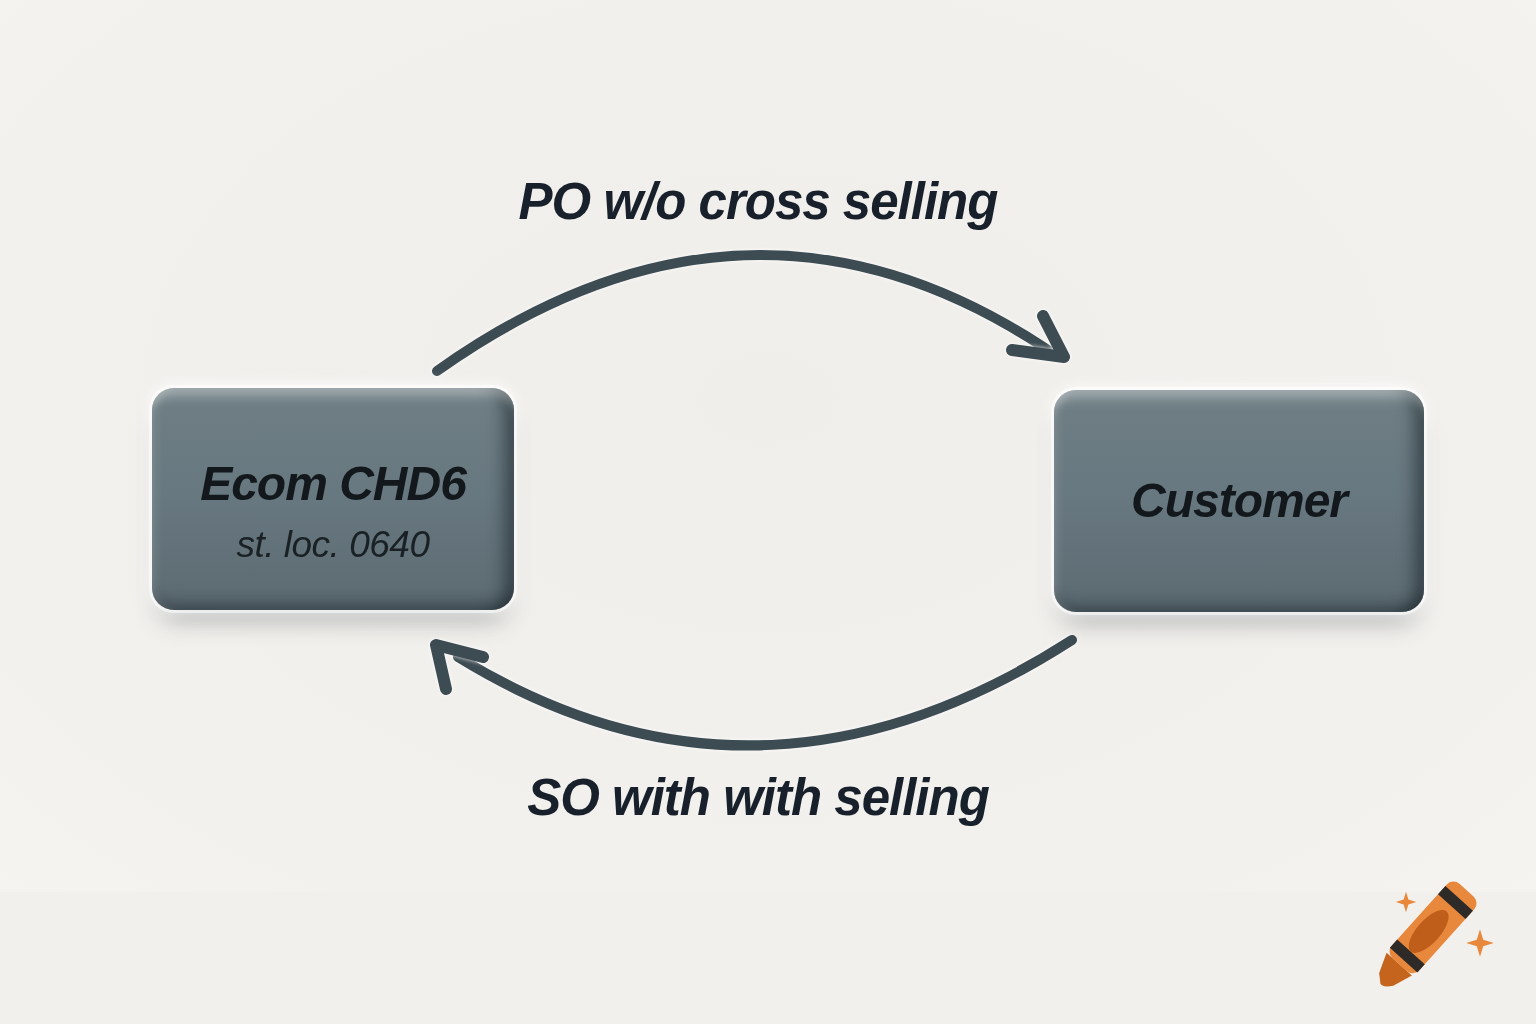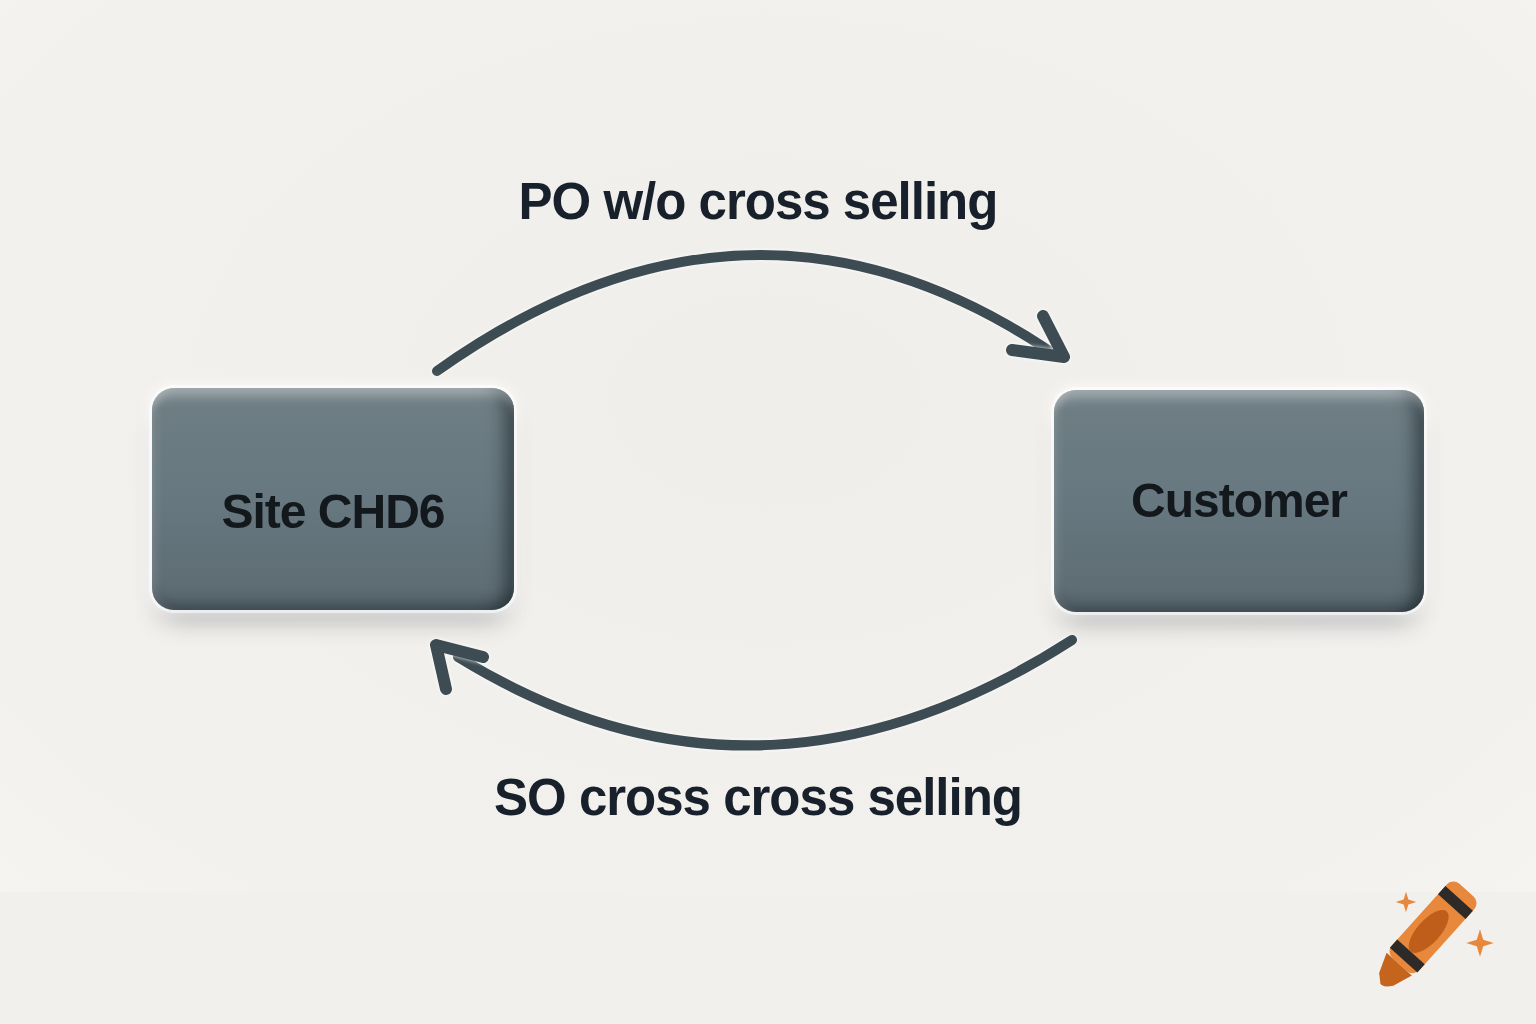--- a/index.html
+++ b/index.html
@@ -7,20 +7,21 @@
   body {
     font-family: "Liberation Sans", sans-serif;
     background: #f2f0ec;
   }
   .canvas {
     position: relative;
     width: 1536px;
     height: 892px;
     background:
       radial-gradient(ellipse 1200px 800px at 50% 45%, #f0eeea 0%, #f3f1ee 70%, #f6f5f2 100%);
+    font-style: italic;
   }
 
   
   .node {
     position: absolute;
     border-radius: 22px;
     background: linear-gradient(180deg, #7e8d92 0%, #6d7d83 9%, #687880 48%, #5f6e75 88%, #57656c 100%);
     box-shadow:
       0 0 0 3px rgba(255,255,255,0.55),
       0 0 14px 4px rgba(255,255,255,0.7),
@@ -93,24 +94,25 @@
       <path d="M1043,316 L1064,357 L1012,350" stroke-width="12" stroke-linecap="round" stroke-linejoin="round"></path>
     </g>
     <g fill="none" stroke="#3d4c53">
       <path d="M1072,640 Q758,842 458,657" stroke-width="10" stroke-linecap="round"></path>
       <path d="M446,689 L436,645 L483,657" stroke-width="12" stroke-linecap="round" stroke-linejoin="round"></path>
     </g>
   </svg>
 
   <div class="edge-label top">PO w/o cross selling</div>
 
-  <div class="edge-label bottom">SO cross cross selling</div>
+  <div class="edge-label bottom">SO with with selling</div>
 
   <div class="node has-sub" style="left:152px; top:388px; width:362px; height:222px;">
-    <div class="node-title">Site CHD6</div>
+    <div class="node-title">Ecom CHD6</div>
+    <div class="node-subtitle">st. loc. 0640</div>
   </div>
 
 
   <div class="node" style="left:1054px; top:390px; width:370px; height:222px;">
     <div class="node-title">Customer</div>
   </div>
 
   <svg class="logo" viewBox="0 0 156 156">
 
     <g transform="translate(38,44) scale(0.85)">

